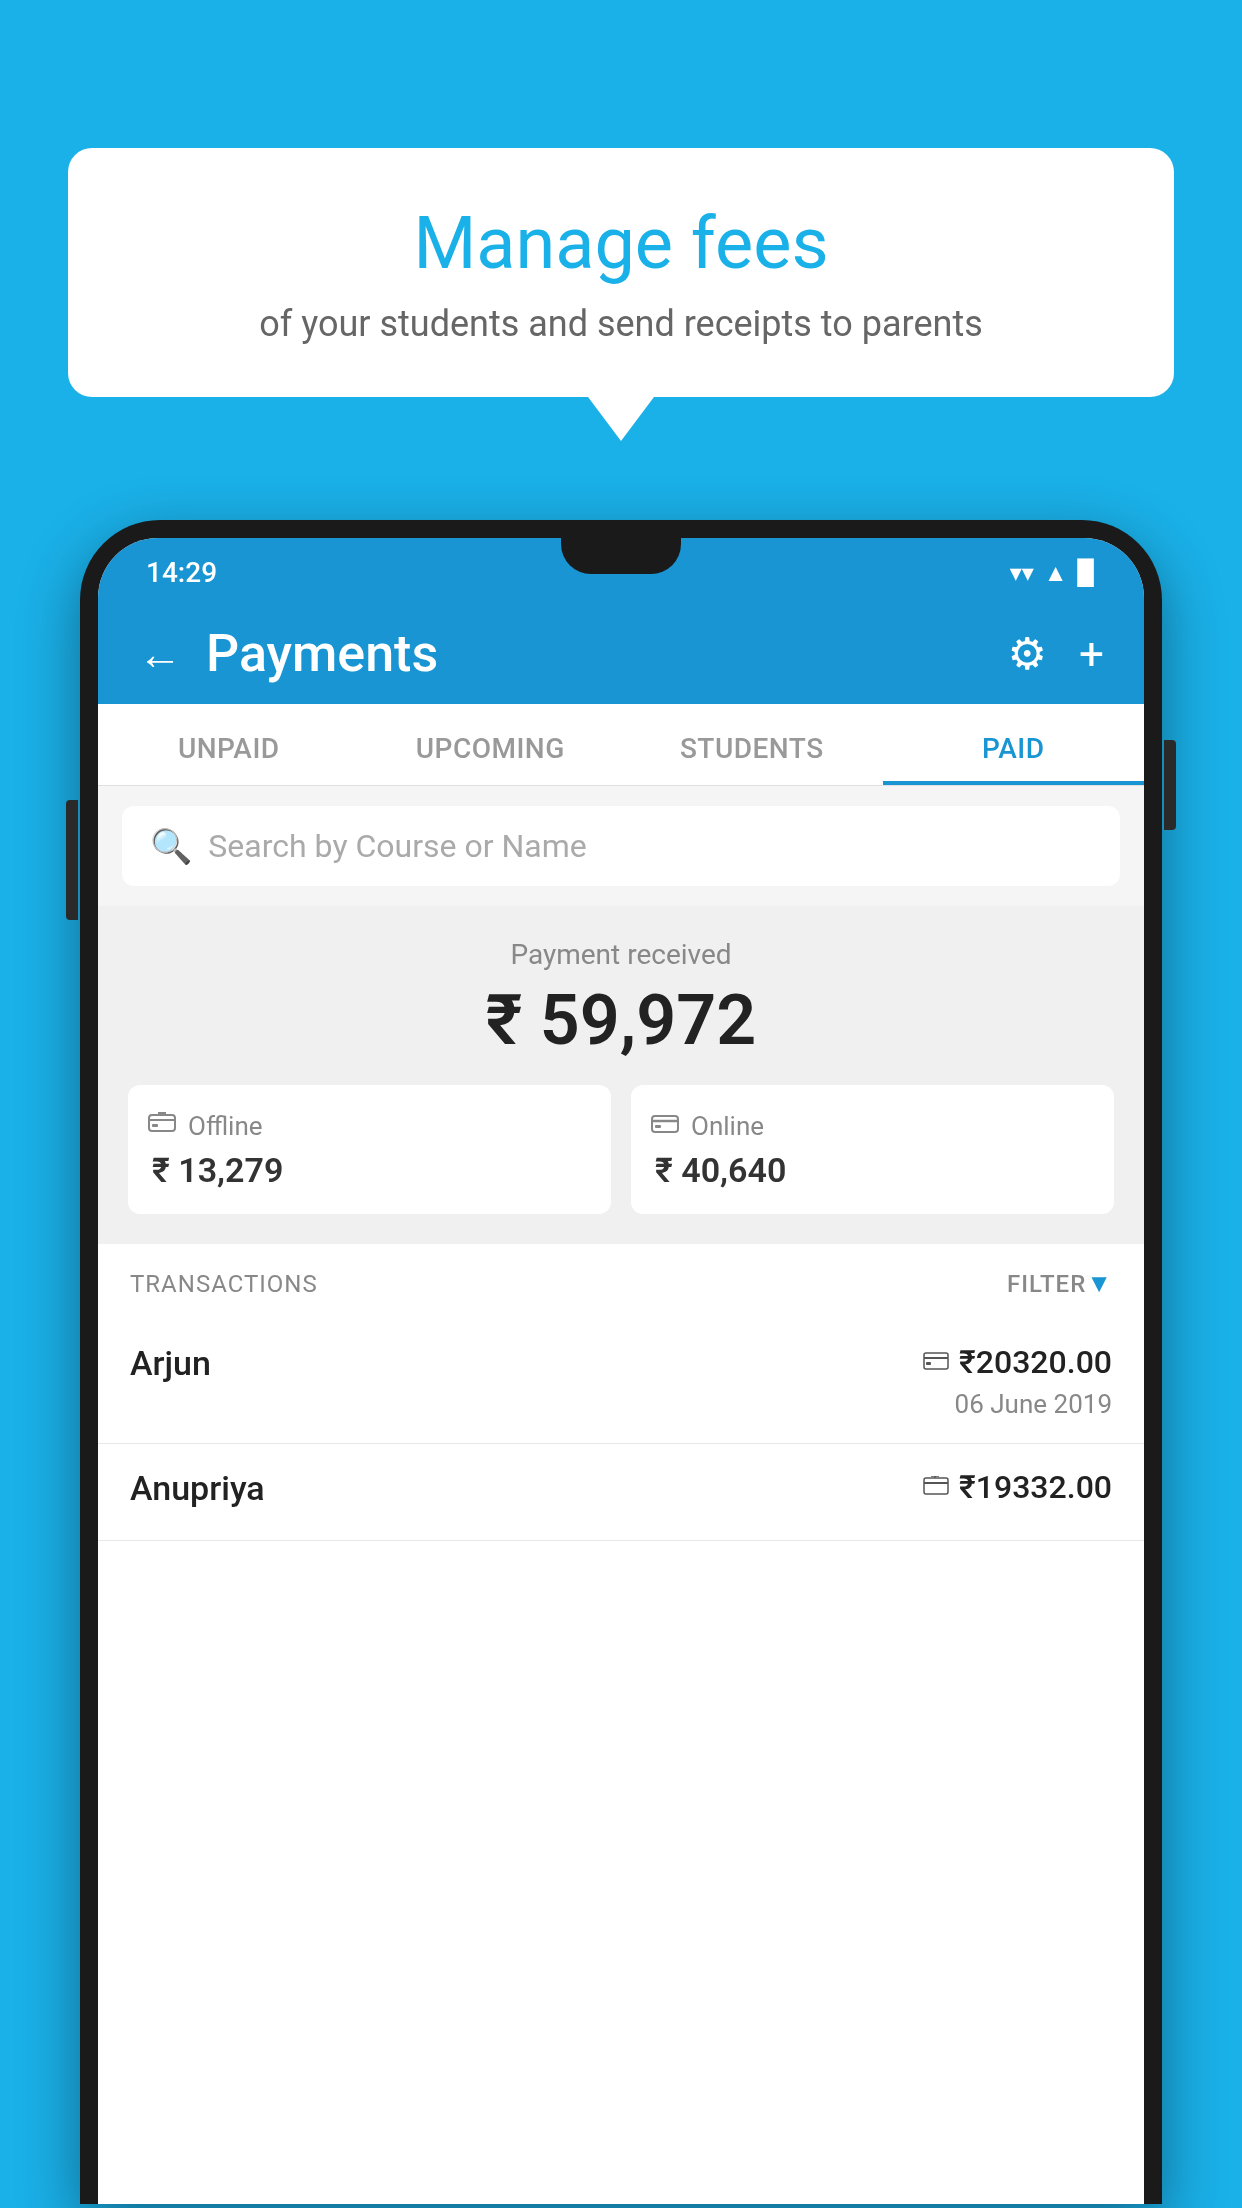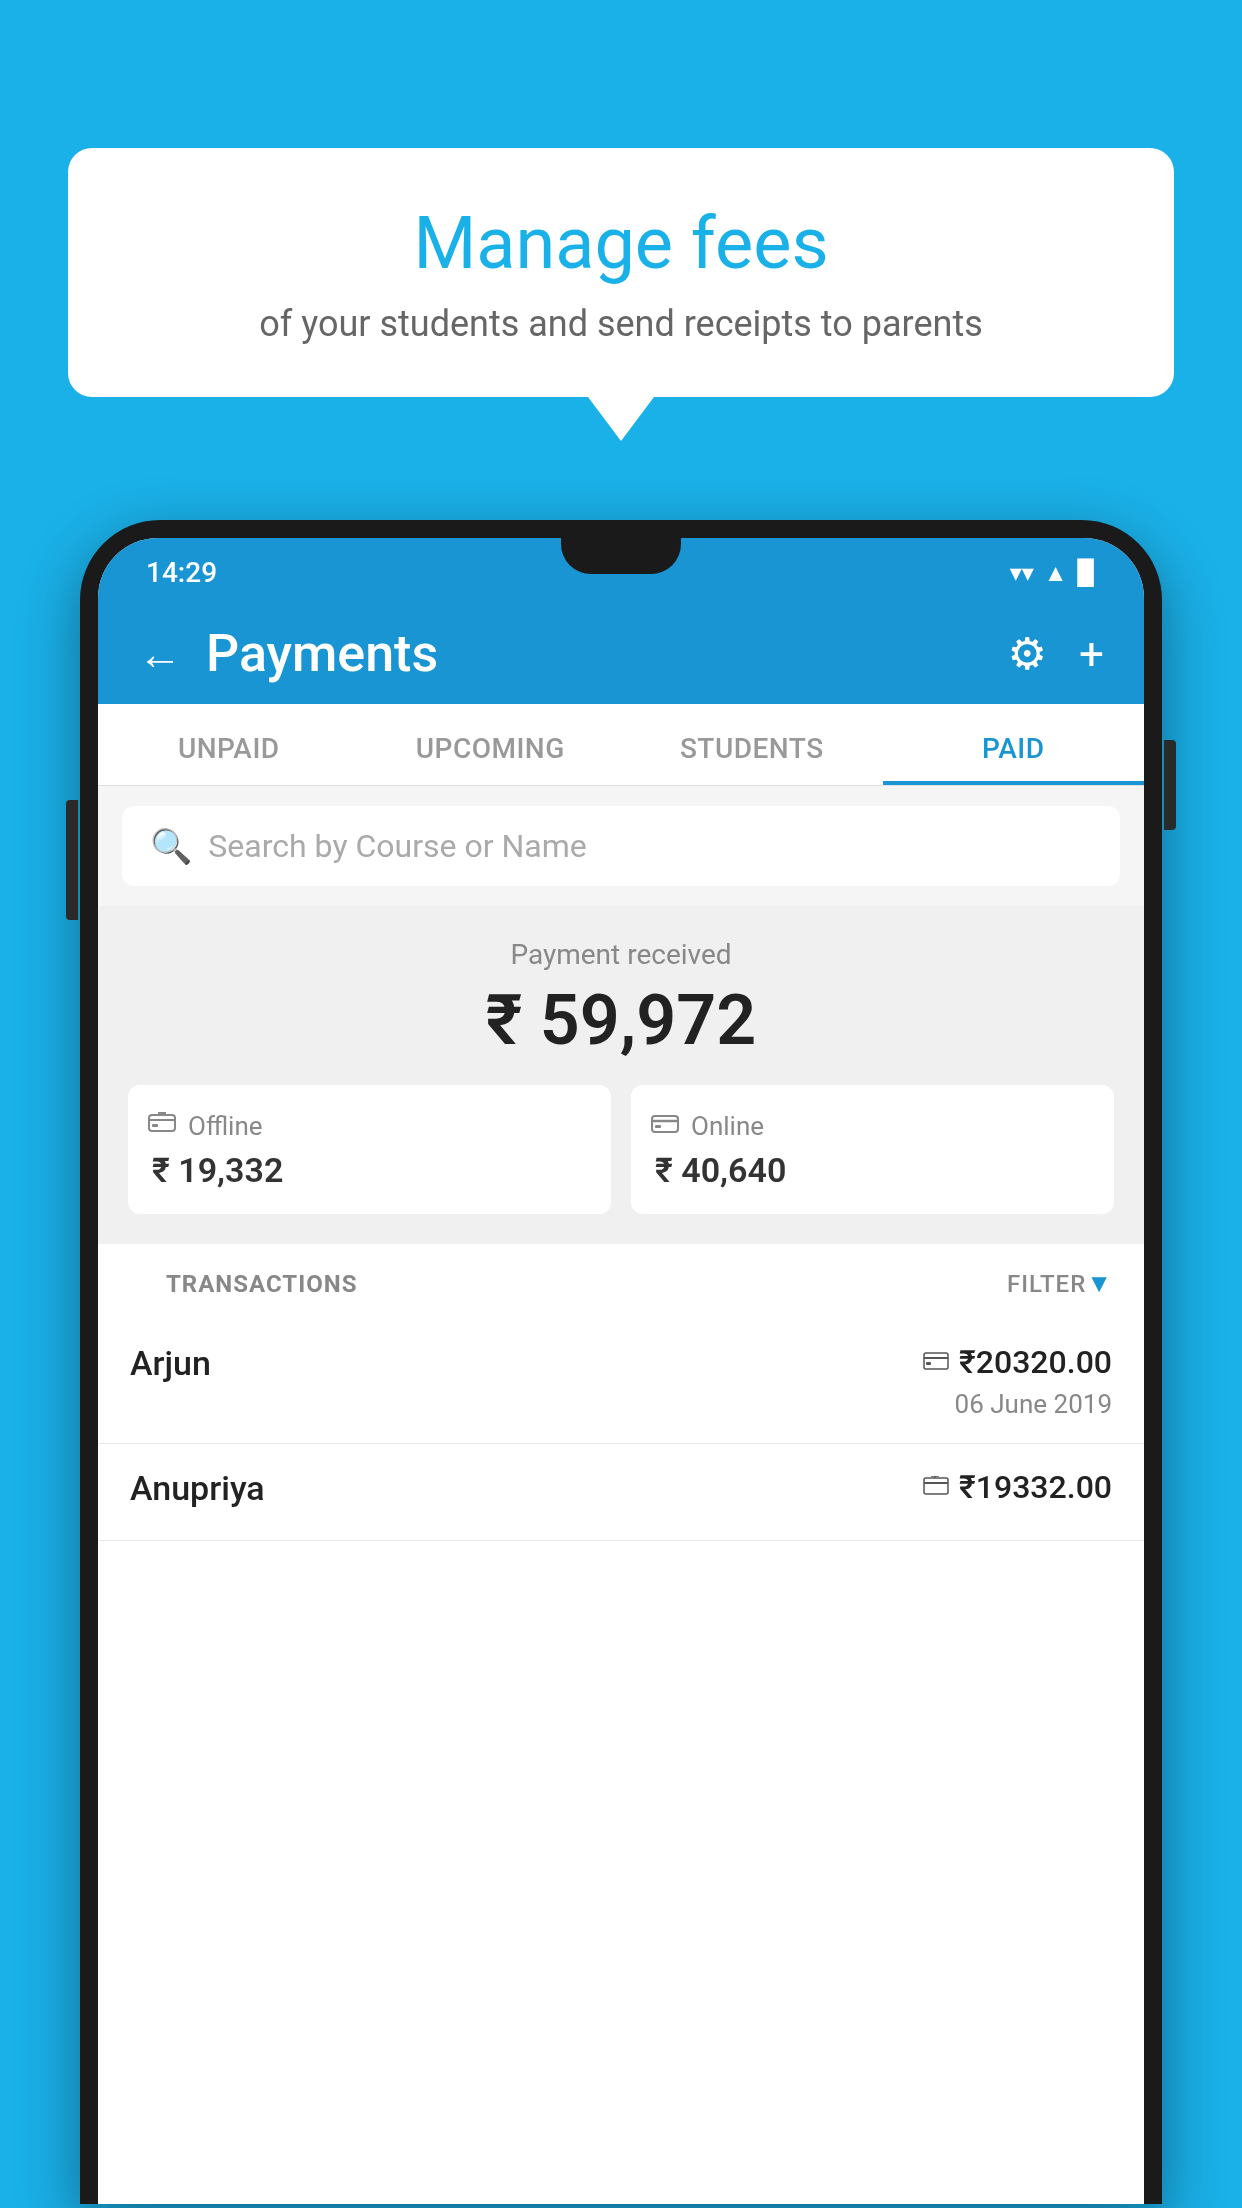--- a/index.html
+++ b/index.html
@@ -312,24 +312,23 @@
       display: flex;
       justify-content: space-between;
       align-items: center;
       padding: 24px 32px 20px;
       background: white;
       flex-shrink: 0;
     }
 
     .transactions-label {
       font-size: 24px;
-      font-weight: 700;
+      font-weight: 400;
       color: #888;
       letter-spacing: 1px;
-      margin-left: 36px;
     }
 
     .filter-container {
       display: flex;
       align-items: center;
     }
 
     .filter-label {
       font-size: 24px;
       font-weight: 500;
@@ -467,21 +466,21 @@
                   <svg width="28" height="24" viewBox="0 0 28 24" fill="none">
                     <rect x="1" y="4" width="26" height="16" rx="3" stroke="#888" stroke-width="2" fill="none"></rect>
                     <line x1="1" y1="9" x2="27" y2="9" stroke="#888" stroke-width="2"></line>
                     <rect x="4" y="13" width="6" height="3" rx="1" fill="#888"></rect>
                     <line x1="14" y1="2" x2="14" y2="4" stroke="#888" stroke-width="2"></line>
                     <line x1="10" y1="2" x2="18" y2="2" stroke="#888" stroke-width="2"></line>
                   </svg>
                 </span>
                 <span>Offline</span>
               </div>
-              <div class="card-amount">₹ 19,332</div>
+              <div class="card-amount">₹ 13,279</div>
             </div>
             <div class="payment-card">
               <div class="card-header">
                 <span class="card-icon">
                   <svg width="28" height="22" viewBox="0 0 28 22" fill="none">
                     <rect x="1" y="3" width="26" height="16" rx="3" stroke="#888" stroke-width="2" fill="none"></rect>
                     <line x1="1" y1="8" x2="27" y2="8" stroke="#888" stroke-width="2.5"></line>
                     <rect x="4" y="12" width="6" height="3" rx="1" fill="#888"></rect>
                   </svg>
                 </span>

